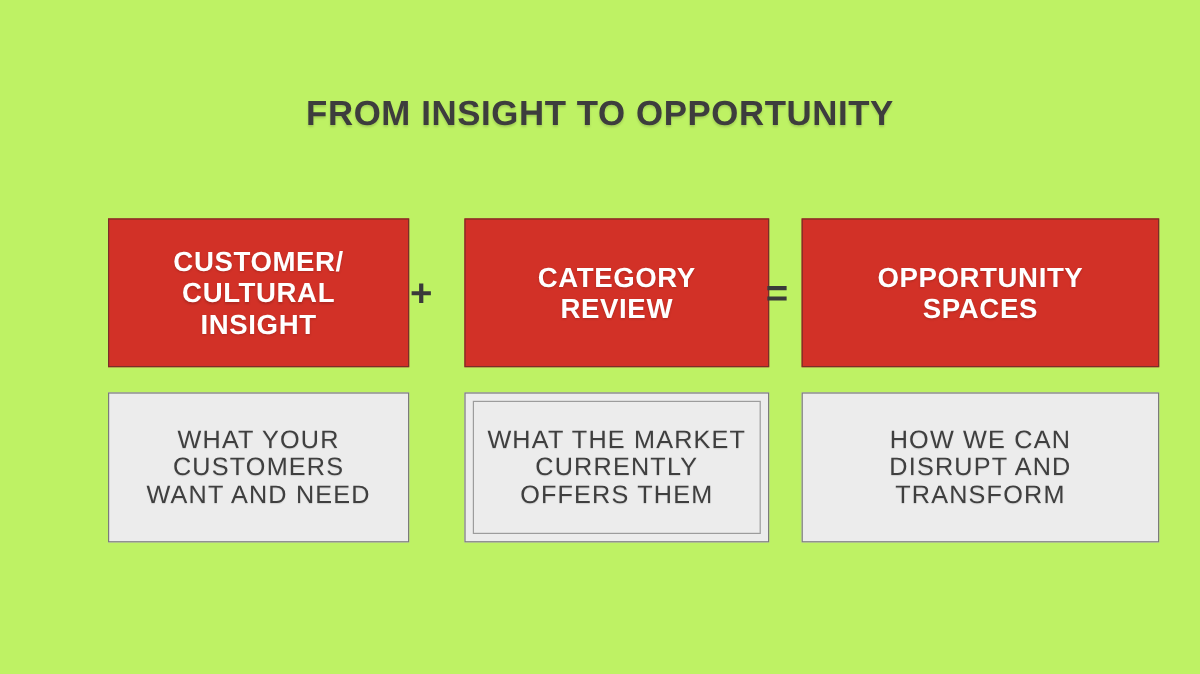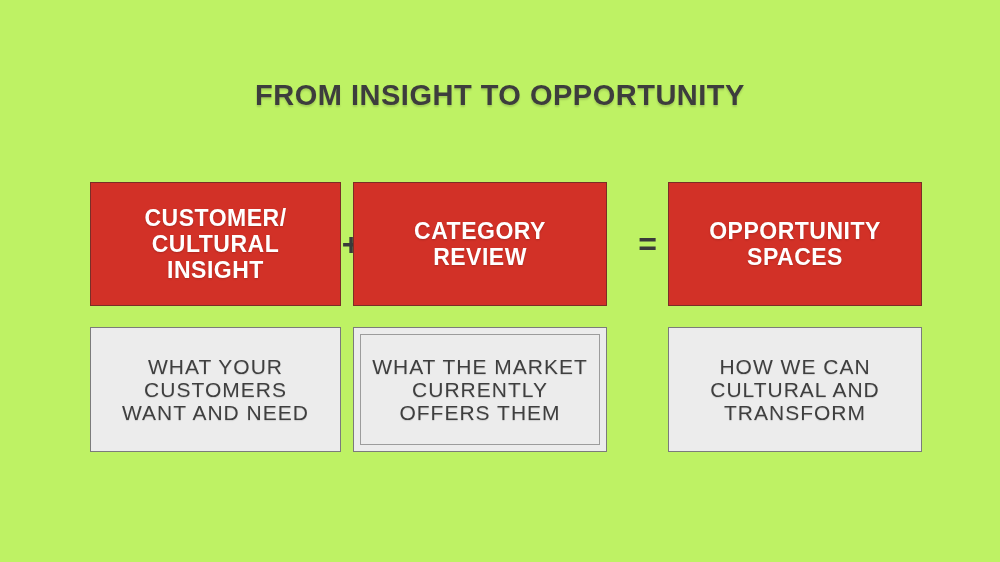--- a/index.html
+++ b/index.html
@@ -63,22 +63,22 @@
     text-shadow: 0 1px 1px rgba(0,0,0,0.12);
   }
   .box-gray.double::after {
     content: "";
     position: absolute;
     inset: 6px;
     border: 1px solid #9c9c9c;
     pointer-events: none;
   }
   .col-1 { left: 90px;  width: 251px; }
-  .col-2 { left: 353px; width: 254px; }
-  .col-3 { left: 668px; width: 254px; }
+  .col-2 { left: 387px; width: 254px; }
+  .col-3 { left: 668px; width: 298px; }
   .operator {
     position: absolute;
     top: 182px;
     height: 124px;
     display: flex;
     align-items: center;
     justify-content: center;
     font-size: 32px;
     font-weight: 600;
     color: #3a3a3a;
@@ -109,16 +109,16 @@
 
   <div class="box box-gray double col-2">WHAT THE MARKET
 CURRENTLY
 OFFERS THEM</div>
 
   <div class="box box-gray col-1">WHAT YOUR
 CUSTOMERS
 WANT AND NEED</div>
 
   <div class="box box-gray col-3">HOW WE CAN
-CULTURAL AND
+DISRUPT AND
 TRANSFORM</div>
 
 </div>
 
 </body></html>

